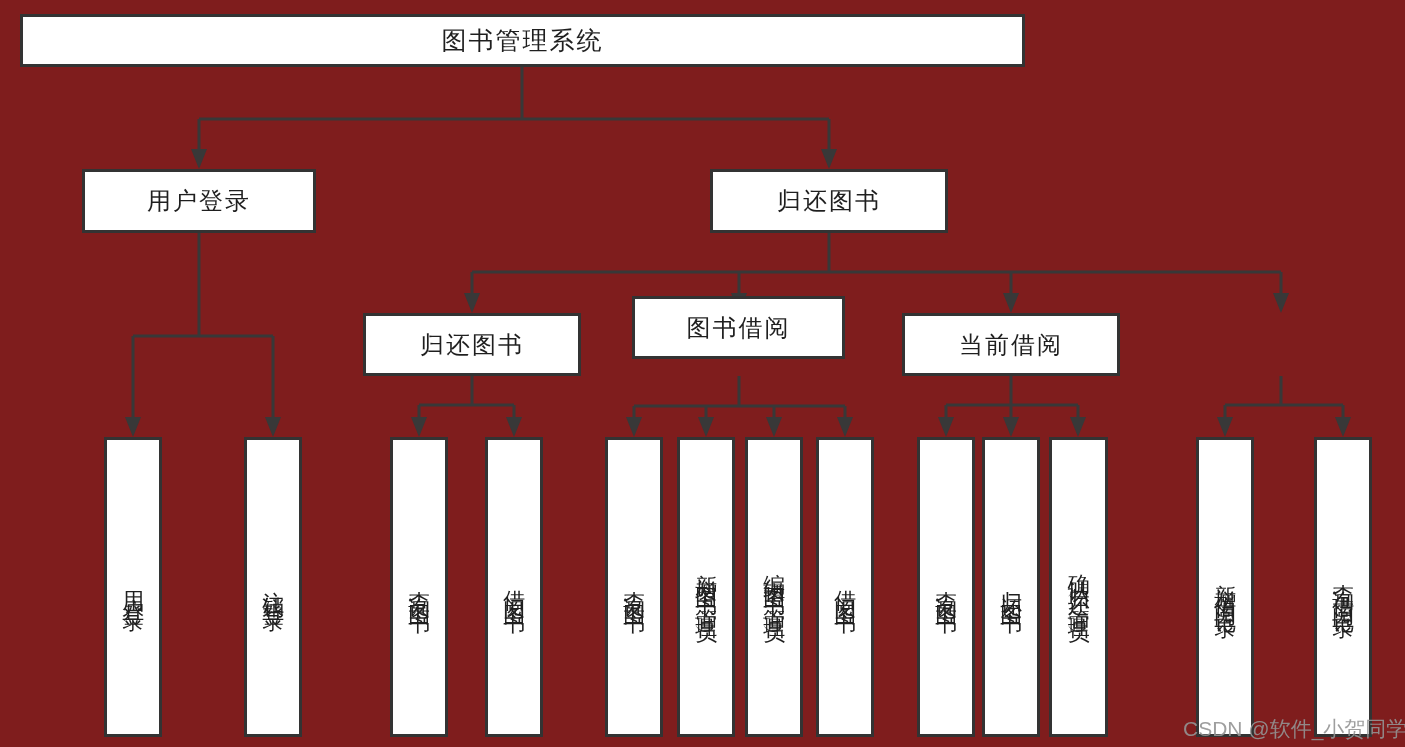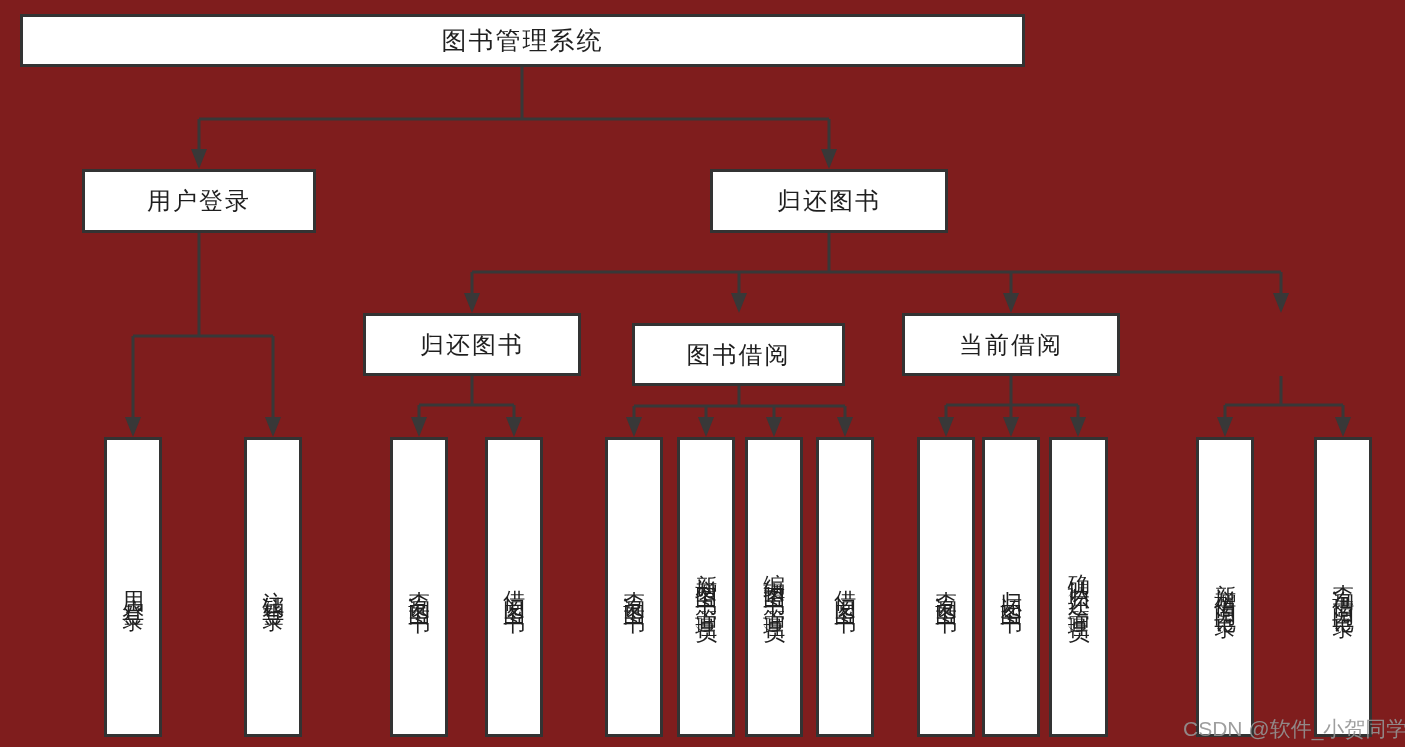--- a/index.html
+++ b/index.html
@@ -100,21 +100,21 @@
   <div class="node hbox" style="left:82px; top:169px; width:234px; height:64px;">
     <span>用户登录</span>
   </div>
   <div class="node hbox" style="left:710px; top:169px; width:238px; height:64px;">
     <span>归还图书</span>
   </div>
 
   <div class="node hbox" style="left:363px; top:313px; width:218px; height:63px;">
     <span>归还图书</span>
   </div>
-  <div class="node hbox" style="left:632px; top:323px; width:213px; height:63px;">
+  <div class="node hbox" style="left:632px; top:296px; width:213px; height:63px;">
     <span>图书借阅</span>
   </div>
   <div class="node hbox" style="left:902px; top:313px; width:218px; height:63px;">
     <span>当前借阅</span>
   </div>
 
   <div class="node vbox" style="left:104px; top:437px; width:58px; height:300px;">
     <span>用户登录</span>
   </div>
   <div class="node vbox" style="left:244px; top:437px; width:58px; height:300px;">

